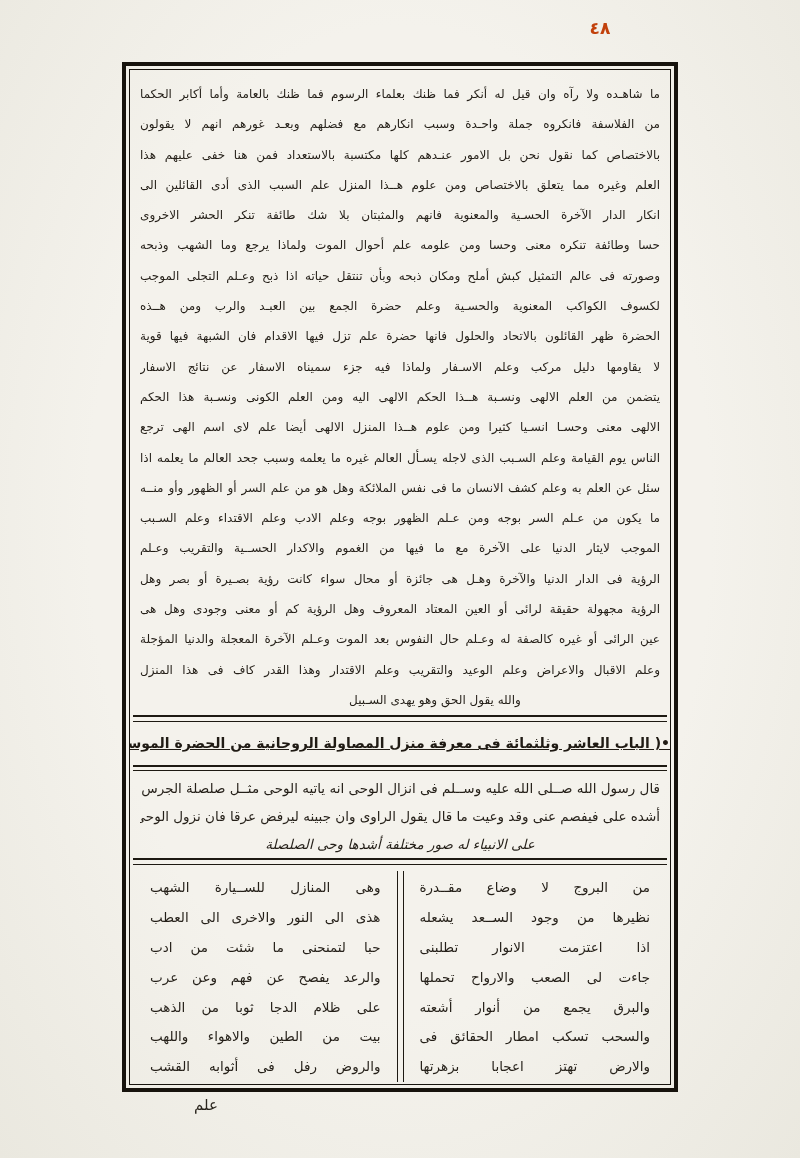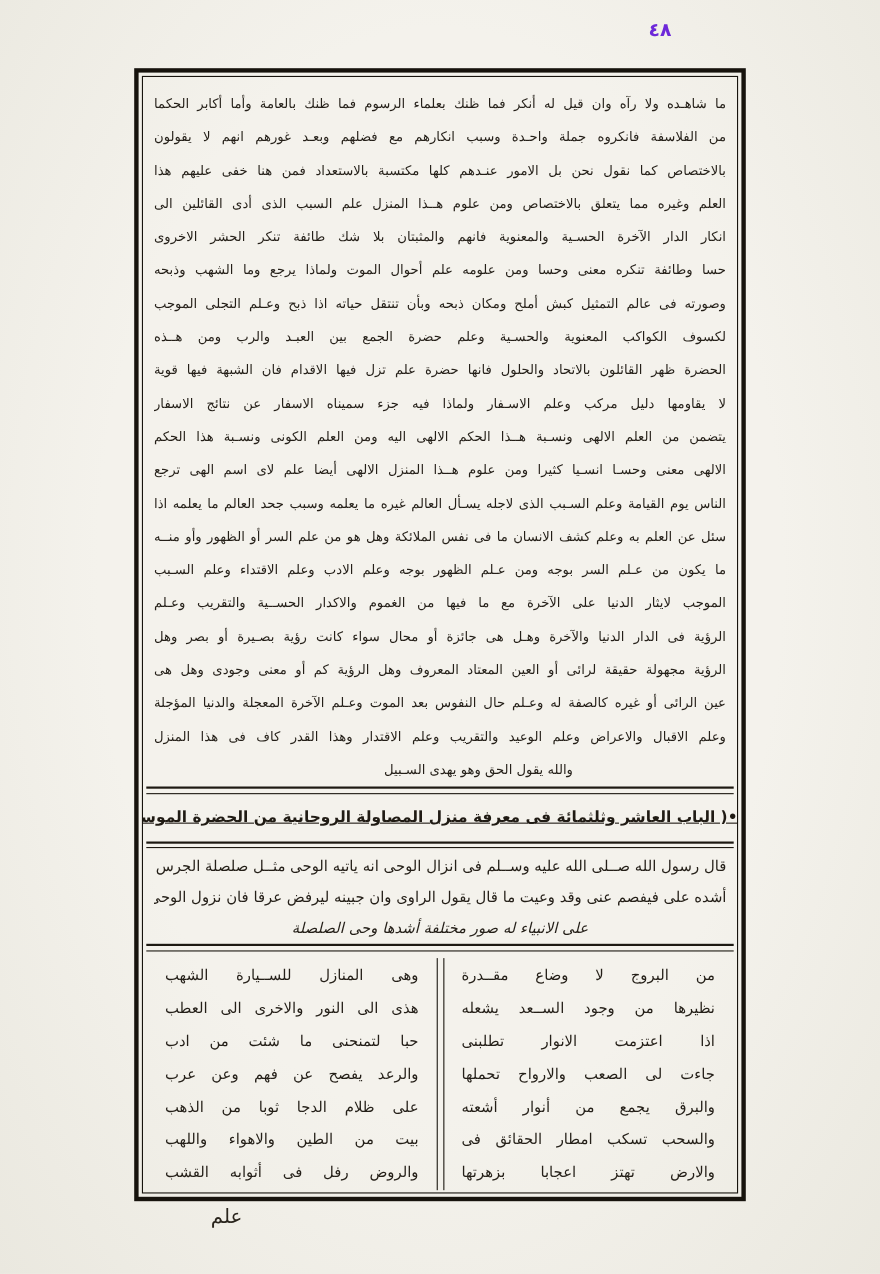--- a/index.html
+++ b/index.html
@@ -7,21 +7,21 @@
     width:800px;height:1158px;position:relative;overflow:hidden;
     background:#f1efe8;
     background-image:radial-gradient(ellipse at 50% 45%, #f4f2ec 55%, #eae8df 100%);
     font-family:"DejaVu Sans",sans-serif;
     color:#221e18;
     -webkit-font-smoothing:antialiased;
   }
   .page-number{
     position:absolute;left:580px;top:18px;width:40px;
     font-size:17px;font-weight:bold;letter-spacing:3px;text-align:center;
-    color:#6d28d9;
+    color:#c2410c;
   }
   .frame-outer{
     position:absolute;left:122px;top:62px;width:556px;height:1030px;
     border:4px solid #17130d;box-sizing:border-box;background:transparent;
   }
   .frame-inner{
     position:absolute;inset:3px;border:1.5px solid #17130d;
     display:flex;flex-direction:column;box-sizing:border-box;
   }
   .main-text{
@@ -67,21 +67,21 @@
     width:7px;border-left:1.2px solid #1d1912;border-right:1.2px solid #1d1912;
     margin:0 2px;box-sizing:border-box;
   }
   .vline{
     height:29.8px;line-height:29.8px;font-size:13.5px;
     text-align:justify;text-align-last:justify;
     white-space:nowrap;overflow:hidden;color:#241f18;
   }
   .catchword{
     position:absolute;left:176px;top:1096px;width:60px;
-    font-size:18px;text-align:center;color:#2a251d;direction:rtl;
+    font-size:15px;text-align:center;color:#2a251d;direction:rtl;
   }
 </style>
 </head>
 <body>
 
 <div class="page-number">٤٨</div>
 
 <div class="frame-outer">
   <div class="frame-inner">
 

